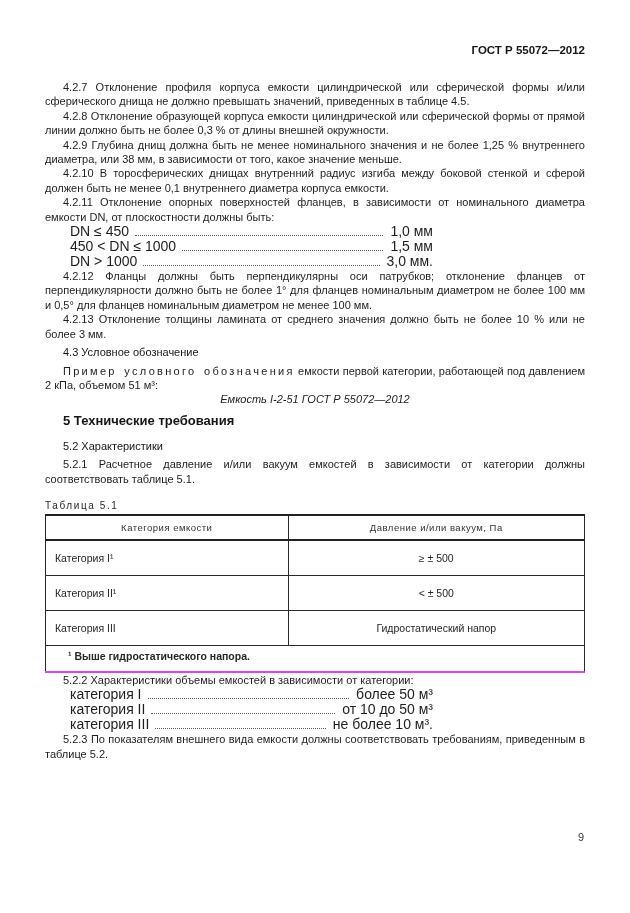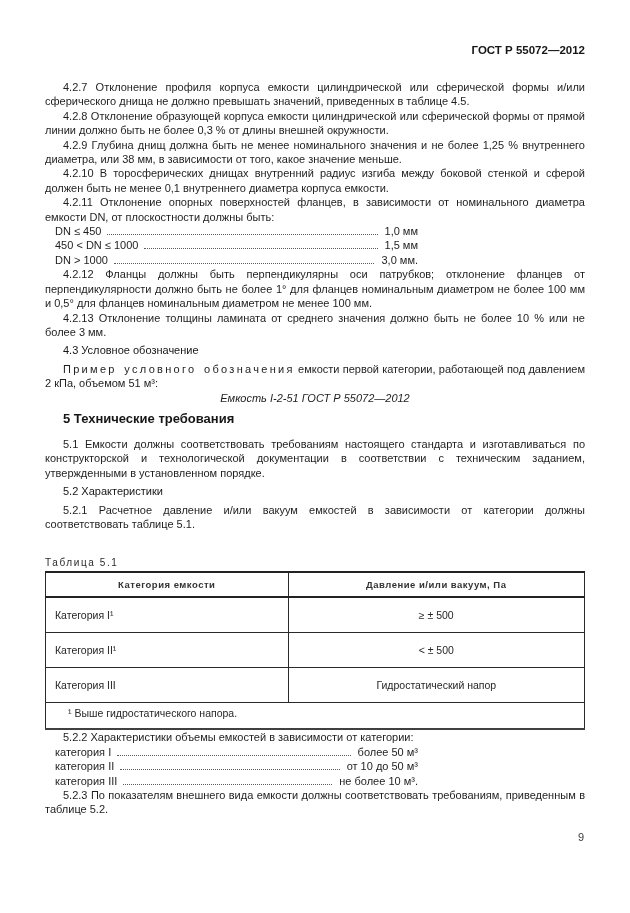--- a/index.html
+++ b/index.html
@@ -25,23 +25,23 @@
   p.body {
     font-size: 11px;
     line-height: 14.4px;
     text-align: justify;
     text-indent: 18px;
     margin: 0;
   }
   .leader-row {
     display: flex;
     align-items: baseline;
-    font-size: 11px;
-    line-height: 14.4px;
-    margin-left: 10px;
+    font-size: 14px;
+    line-height: 14.4px;
+    margin-left: 25px;
     width: 363px;
     white-space: nowrap;
     text-align: right;
   }
   .leader-row .dots {
     flex: 1;
     border-bottom: 1px dotted #5a5a5a;
     margin: 0 5px 3px 6px;
     min-width: 20px;
   }
@@ -66,47 +66,47 @@
   .designation {
     text-align: center;
     font-style: italic;
     font-size: 11px;
     line-height: 14.4px;
     margin: 0;
   }
   .caption {
     font-size: 10px;
     letter-spacing: 1.6px;
-    margin: 26px 0 3px 0;
+    margin: 14px 0 3px 0;
     color: #2a2a2a;
   }
   table.gost {
     width: 100%;
     border-collapse: collapse;
     color: #262626;
     margin-top: 2px;
   }
   table.gost th {
-    font-weight: bold;
+    font-weight: normal;
     font-size: 9.5px;
     letter-spacing: 0.5px;
     color: #343434;
     text-align: center;
     padding: 6px 4px;
     border: 1px solid #2a2a2a;
     border-top: 2px solid #222222;
     border-bottom: 2px solid #222222;
   }
   table.gost td {
     font-size: 10.5px;
     border: 1px solid #2a2a2a;
   }
   table.gost td.c1 { text-align: left; padding: 11px 9px; width: 45%; }
   table.gost td.c2 { text-align: center; padding: 2px 4px; }
-  table.gost td.fn { padding: 4px 8px 9px 22px; border-bottom: 2px solid #404040; }
+  table.gost td.fn { padding: 4px 8px 9px 22px; border-bottom: 2px solid #d946ef; font-weight: bold; }
   .after-table { margin-top: 21px; }
   .page-number {
     position: absolute;
     top: 831px;
     right: 46px;
     font-size: 11px;
     color: #3a3a3a;
   }
 </style>
 </head>
@@ -145,21 +145,20 @@
 
   <p class="h-sub">4.3 Условное обозначение</p>
 
   <p class="body">
     <span class="spaced">Пример условного обозначения</span>
     <span>емкости первой категории, работающей под давлением 2 кПа, объемом 51 м³:</span>
   </p>
   <p class="designation">Емкость I-2-51 ГОСТ Р 55072—2012</p>
 
   <p class="h-sec">5 Технические требования</p>
-  <p class="body">5.1 Емкости должны соответствовать требованиям настоящего стандарта и изготавливаться по конструкторской и технологической документации в соответствии с техническим заданием, утвержденными в установленном порядке.</p>
 
   <p class="h-sub">5.2 Характеристики</p>
   <p class="body">5.2.1 Расчетное давление и/или вакуум емкостей в зависимости от категории должны соответствовать таблице 5.1.</p>
 
   <p class="caption">Таблица 5.1</p>
 
   <table class="gost">
     <thead>
       <tr>
         <th>Категория емкости</th>

